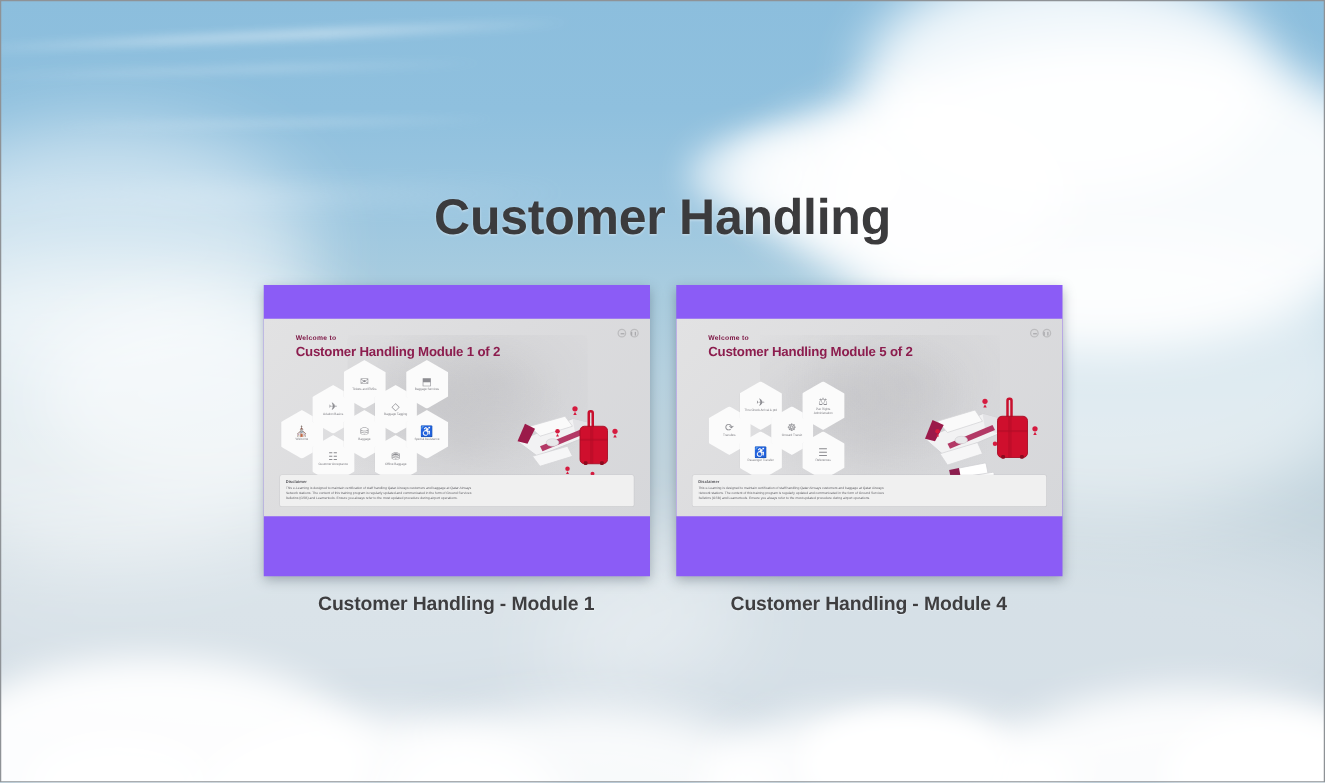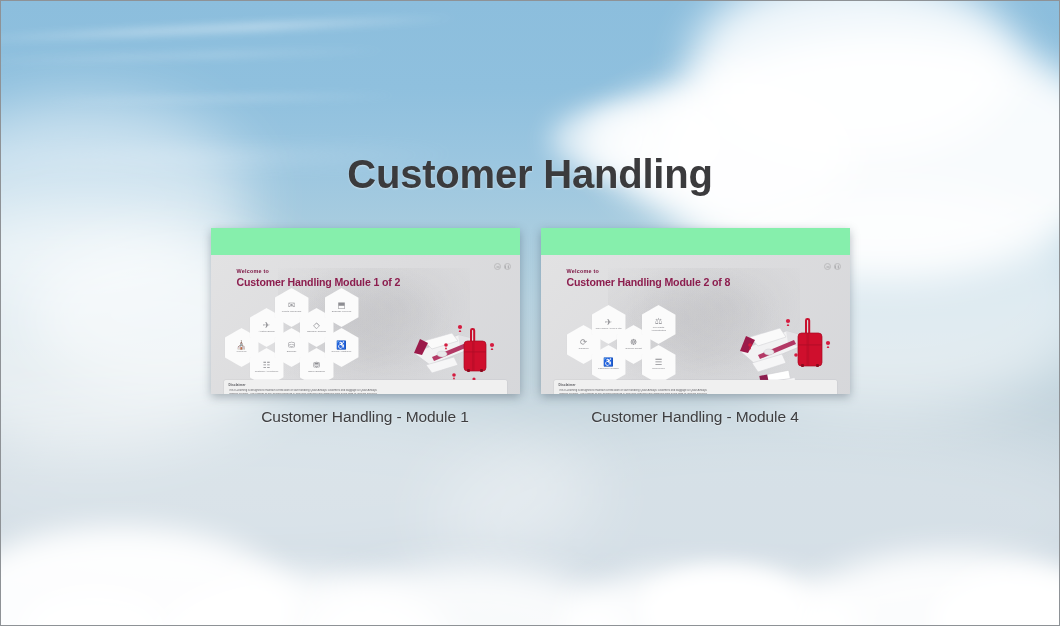--- a/index.html
+++ b/index.html
@@ -88,22 +88,22 @@
   }
 
   #cards {
     position:absolute; top:228px; left:0; width:1060px;
     display:flex; justify-content:center; gap:21px;
   }
 
   .card-wrap { width:309px; }
 
   .card {
-    width:309px; height:166px;
-    background:#86efac;
+    width:309px; height:233px;
+    background:#8b5cf6;
     box-shadow:0 3px 9px rgba(40,55,70,.34);
     position:relative;
     overflow:hidden;
     cursor:pointer;
   }
 
   
   .slide {
     position:absolute; left:0; right:0; top:27px; height:158px;
     background:linear-gradient(135deg,#e2e2e3 0%,#dcdcde 45%,#d6d7da 100%);
@@ -183,21 +183,21 @@
     font-size:3.2px; font-weight:bold; color:#55555a;
     margin-bottom:1.5px; letter-spacing:.1px;
   }
   .disc-line {
     font-size:2.7px; line-height:1.5; color:#66666b;
     white-space:nowrap; overflow:hidden;
   }
 
   .card-caption {
     margin-top:14px; text-align:center;
-    font-size:15.5px; font-weight:normal; color:#3e3e40;
+    font-size:15.5px; font-weight:bold; color:#3e3e40;
     letter-spacing:-.1px;
     text-shadow:0 1px 1px rgba(255,255,255,.4);
   }
 </style>
 </head>
 <body>
 
 <div id="sky-bg">
   <div class="sky-base"></div>
 
@@ -343,21 +343,21 @@
       <div class="card-caption">Customer Handling - Module 1</div>
     </div>
 
     <div class="card-wrap">
       <div class="card m2">
         <div class="slide">
           <div class="slide-ghost"></div>
 
           <div class="slide-head">
             <div class="welcome-to">Welcome to</div>
-            <div class="slide-title">Customer Handling Module 2 of 8</div>
+            <div class="slide-title">Customer Handling Module 5 of 2</div>
           </div>
 
           <div class="slide-ctrls">
             <div class="ctrl"></div>
             <div class="ctrl pause"></div>
           </div>
 
           <div class="honeycomb" style="left:26px; top:44px; width:150px; height:96px;">
             <div class="hex" style="left:0px;  top:26px;">
               <span class="glyph">⟳</span>

